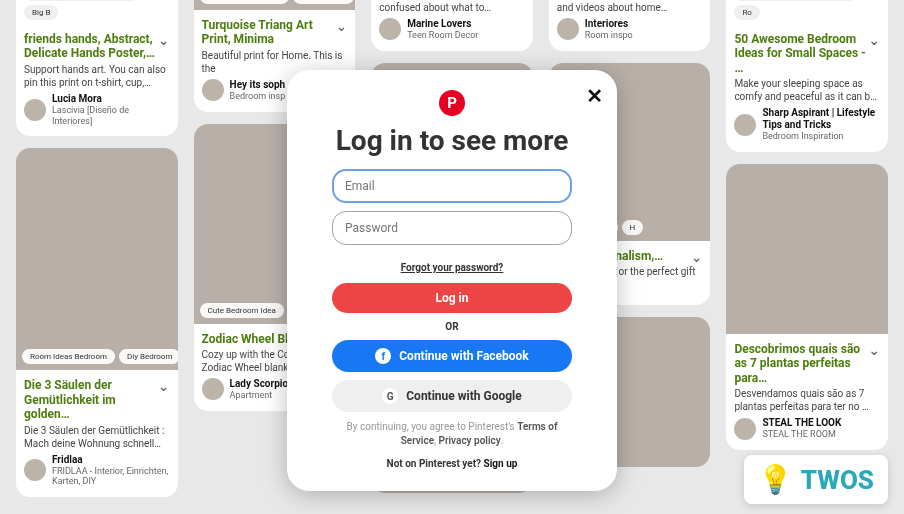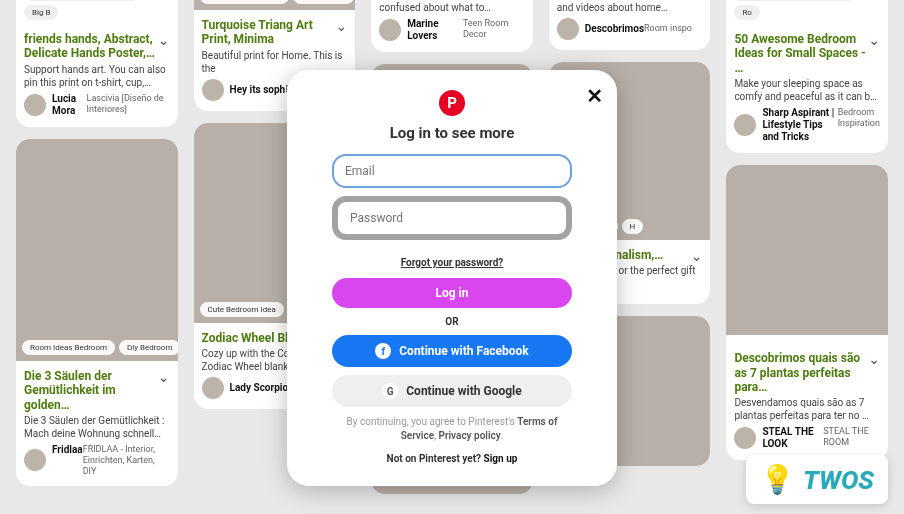--- a/index.html
+++ b/index.html
@@ -8,48 +8,48 @@
 .col{flex:1;display:flex;flex-direction:column;gap:12px}
 .pin{background:#fff;border-radius:14px;overflow:hidden}
 .pin-img{width:100%;background:#b8b0a8;display:block}
 .pin-body{padding:8px 8px 10px}
 .tags{display:flex;gap:4px;flex-wrap:wrap;margin-bottom:4px}
 .tag{background:rgba(255,255,255,0.92);border-radius:12px;padding:3px 8px;font-size:8px;color:#333;white-space:nowrap}
 .pin-title{font-size:12px;font-weight:700;color:#4d7c0f;line-height:1.2;margin-bottom:2px}
 .pin-desc{font-size:10px;color:#444;line-height:1.3;margin-bottom:4px}
 .author{display:flex;align-items:center;gap:6px}
 .avatar{width:22px;height:22px;border-radius:50%;background:#bcb4a9;flex:none}
-.author-text{display:flex;flex-direction:row;line-height:1.2}
+.author-text{display:flex;flex-direction:column;line-height:1.2}
 .author-name{font-size:10px;font-weight:700;color:#111}
 .author-sub{font-size:9px;color:#666}
 .chev{margin-left:auto;color:#555;font-size:14px}
 .tag-row{position:absolute;left:6px;bottom:6px;display:flex;gap:4px}
 .img-wrap{position:relative}
 .overlay{position:fixed;inset:0;background:rgba(255,255,255,0);display:flex;align-items:flex-start;justify-content:center;padding-top:70px}
 .modal{width:330px;background:#fff;border-radius:22px;box-shadow:0 4px 24px rgba(0,0,0,0.25);padding:20px 24px 22px;position:relative;text-align:center}
 .close{position:absolute;top:14px;right:14px;font-size:20px;font-weight:700;cursor:pointer;color:#111;background:none;border:none}
 .logo{width:26px;height:26px;border-radius:50%;background:#e60023;color:#fff;display:inline-flex;align-items:center;justify-content:center;font-weight:700;font-size:15px;margin-bottom:8px}
-.modal h2{font-size:15px;font-weight:700;color:#333;margin-bottom:12px}
-.field{width:240px;margin:0 auto 8px;display:block;border:6px solid #a3a3a3;border-radius:14px;padding:9px 12px;font-size:12px;color:#333}
+.modal h2{font-size:28px;font-weight:700;color:#333;margin-bottom:12px}
+.field{width:240px;margin:0 auto 8px;display:block;border:1px solid #a3a3a3;border-radius:14px;padding:9px 12px;font-size:12px;color:#333}
 .field.focus{border:2px solid #6fa1e0;padding:8px 11px}
 .forgot{font-size:10px;font-weight:700;color:#333;text-align:center;width:240px;margin:17px auto 10px;display:block}
 .btn{width:240px;margin:0 auto 8px;display:flex;align-items:center;justify-content:center;border-radius:18px;padding:8px 0;font-size:12px;font-weight:700;border:none;cursor:pointer;gap:8px}
-.btn-login{background:#d946ef;color:#fff}
+.btn-login{background:#ef4444;color:#fff}
 .btn-fb{background:#1877f2;color:#fff}
 .btn-gg{background:#efefef;color:#333}
 .or{font-size:10px;font-weight:700;color:#333;margin:4px 0 8px}
 .sm-icon{width:16px;height:16px;border-radius:50%;display:inline-flex;align-items:center;justify-content:center;font-size:10px}
 .fb-i{background:#fff;color:#1877f2;font-weight:700}
 .gg-i{background:#fff;color:#555;font-weight:700}
 .terms{font-size:10px;color:#999;line-height:1.4;margin-top:8px;padding:0 30px}
 .terms a{color:#555;font-weight:600;text-decoration:none}
 .signup{font-size:10px;font-weight:700;color:#333;margin-top:10px}
 .brand{position:absolute;bottom:10px;right:16px;background:#fff;border-radius:8px;padding:8px 14px;display:flex;align-items:center;gap:8px;box-shadow:0 2px 8px rgba(0,0,0,0.15)}
 .bulb{color:#f5c518;font-size:28px}
-.brand-txt{font-size:26px;font-weight:800;color:#2aa9b8;font-style:italic}
+.brand-txt{font-size:26px;font-weight:800;color:#2aa9b8;}
 </style>
 </head>
 <body>
 
 <div class="grid" id="grid">
     <div class="col">
       <div class="pin">
         <div class="tags" style="padding: 6px 8px 0px;">
           <span class="tag" style="background: rgb(239, 239, 239);">Small Apartment Bedrooms</span>
           <span class="tag" style="background: rgb(239, 239, 239);">Big B</span>
@@ -159,21 +159,21 @@
         </div>
       </div>
     </div>
     <div class="col">
       <div class="pin">
         <div class="pin-body">
           <div class="pin-desc">Discovered by Zoé. Find images and videos about home…</div>
           <div class="author">
             <div class="avatar"></div>
             <div class="author-text">
-              <span class="author-name">Descobrimos</span>
+              <span class="author-name">Interiores</span>
               <span class="author-sub">Room inspo</span>
             </div>
           </div>
         </div>
       </div>
       <div class="pin">
         <div class="img-wrap">
           <div class="pin-img" style="height: 178px;"></div>
           <div class="tag-row">
             <span class="tag">ozy Bedroom</span>
@@ -213,21 +213,21 @@
               <span class="author-sub">Bedroom Inspiration</span>
             </div>
           </div>
         </div>
       </div>
       <div class="pin">
         <div class="img-wrap">
           <div class="pin-img" style="height: 170px;"></div>
         </div>
         <div class="pin-body">
-          <div style="display: flex; margin-top: 8px;">
+          <div style="display: flex;">
             <div class="pin-title">Descobrimos quais são as 7 plantas perfeitas para…</div>
             <span class="chev">⌄</span>
           </div>
           <div class="pin-desc">Desvendamos quais são as 7 plantas perfeitas para ter no …</div>
           <div class="author">
             <div class="avatar"></div>
             <div class="author-text">
               <span class="author-name">STEAL THE LOOK</span>
               <span class="author-sub">STEAL THE ROOM</span>
             </div>

